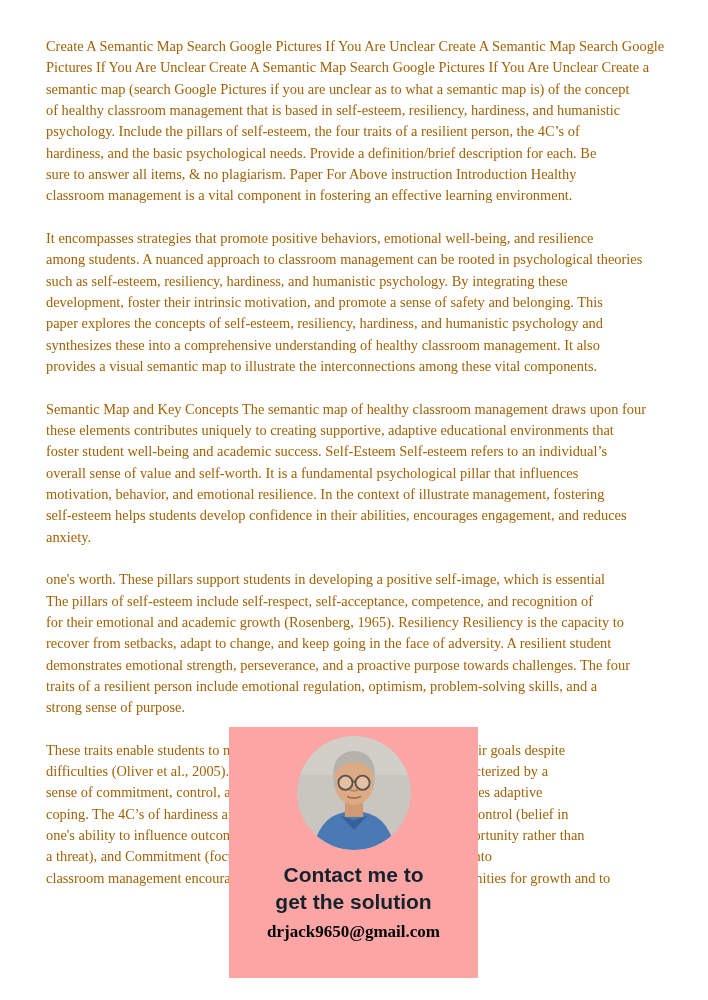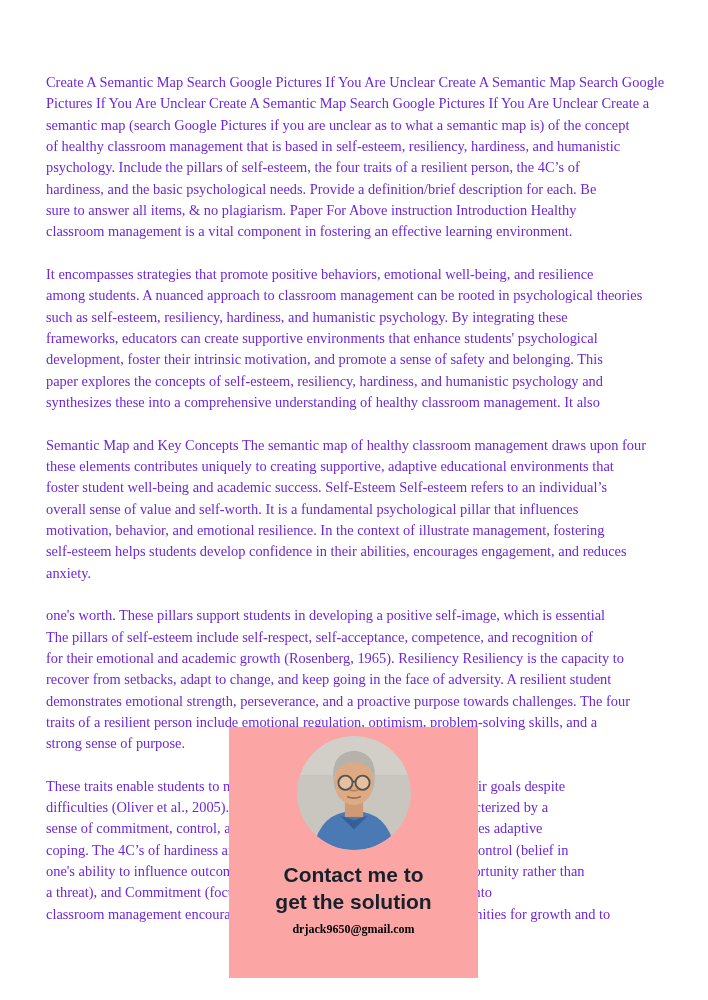--- a/index.html
+++ b/index.html
@@ -44,46 +44,46 @@
     font-family: "Liberation Sans", sans-serif;
     font-weight: bold;
     font-size: 21px;
     line-height: 27px;
     color: #15212b;
   }
   .email {
     margin-top: 7px;
     font-family: "Liberation Serif", serif;
     font-weight: bold;
-    font-size: 12px;
+    font-size: 17px;
     color: #000000;
   }
 </style>
 </head>
 <body>
 
-<div class="doc" style="color: #6d28d9; margin-top: 36px;">
+<div class="doc" style="color: #a16207;">
     <p class="para">
       <span class="line">Create A Semantic Map Search Google Pictures If You Are Unclear Create A Semantic Map Search Google</span>
       <span class="line">Pictures If You Are Unclear Create A Semantic Map Search Google Pictures If You Are Unclear Create a</span>
       <span class="line">semantic map (search Google Pictures if you are unclear as to what a semantic map is) of the concept</span>
       <span class="line">of healthy classroom management that is based in self-esteem, resiliency, hardiness, and humanistic</span>
       <span class="line">psychology. Include the pillars of self-esteem, the four traits of a resilient person, the 4C’s of</span>
       <span class="line">hardiness, and the basic psychological needs. Provide a definition/brief description for each. Be</span>
       <span class="line">sure to answer all items, &amp; no plagiarism. Paper For Above instruction Introduction Healthy</span>
       <span class="line">classroom management is a vital component in fostering an effective learning environment.</span>
     </p>
     <p class="para">
       <span class="line">It encompasses strategies that promote positive behaviors, emotional well-being, and resilience</span>
       <span class="line">among students. A nuanced approach to classroom management can be rooted in psychological theories</span>
       <span class="line">such as self-esteem, resiliency, hardiness, and humanistic psychology. By integrating these</span>
-      <span class="line">frameworks, educators can create supportive environments that enhance students' psychological</span>
       <span class="line">development, foster their intrinsic motivation, and promote a sense of safety and belonging. This</span>
       <span class="line">paper explores the concepts of self-esteem, resiliency, hardiness, and humanistic psychology and</span>
       <span class="line">synthesizes these into a comprehensive understanding of healthy classroom management. It also</span>
+      <span class="line">provides a visual semantic map to illustrate the interconnections among these vital components.</span>
     </p>
     <p class="para">
       <span class="line">Semantic Map and Key Concepts The semantic map of healthy classroom management draws upon four</span>
       <span class="line">these elements contributes uniquely to creating supportive, adaptive educational environments that</span>
       <span class="line">foster student well-being and academic success. Self-Esteem Self-esteem refers to an individual’s</span>
       <span class="line">overall sense of value and self-worth. It is a fundamental psychological pillar that influences</span>
       <span class="line">motivation, behavior, and emotional resilience. In the context of illustrate management, fostering</span>
       <span class="line">self-esteem helps students develop confidence in their abilities, encourages engagement, and reduces</span>
       <span class="line">anxiety.</span>
     </p>

